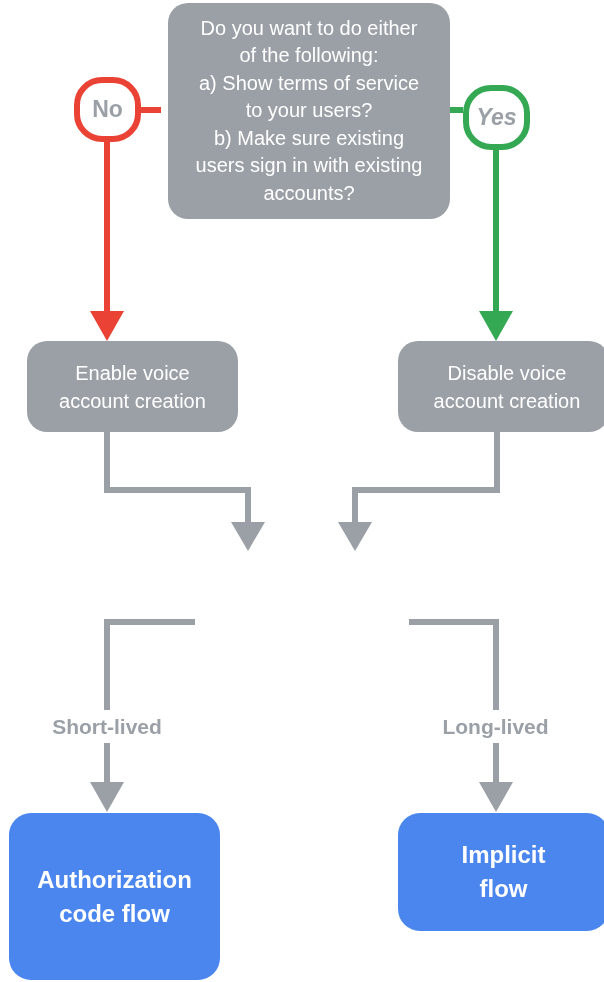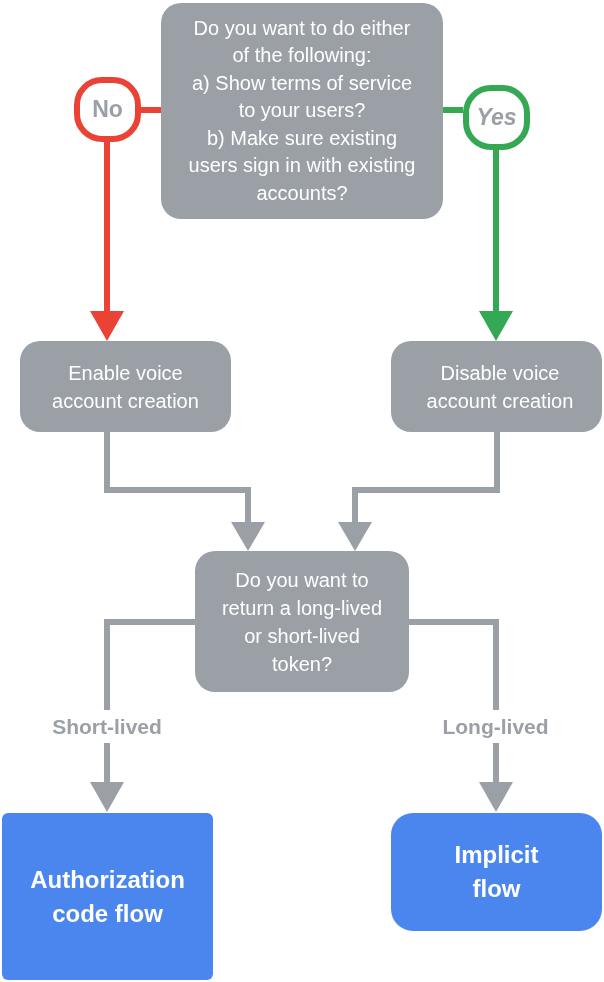--- a/index.html
+++ b/index.html
@@ -22,29 +22,30 @@
   .box {
     position: absolute;
     display: flex;
     align-items: center;
     justify-content: center;
     text-align: center;
     white-space: pre-line;
     color: #ffffff;
     border-radius: 20px;
     box-sizing: border-box;
+    margin-left: 7px;
   }
   .gray-box { background: var(--gray); }
   .blue-box { background: var(--blue); font-weight: bold; font-size: 24px; line-height: 34px; }
 
   #question-start { left: 161px; top: 3px; width: 282px; height: 216px; font-size: 20px; line-height: 27.5px; }
   #enable-node    { left: 20px;   top: 341px; width: 211px; height: 91px; font-size: 20px; line-height: 28px; }
   #disable-node   { left: 391px; top: 341px; width: 211px; height: 91px; font-size: 20px; line-height: 28px; padding-left: 7px; }
   #question-token { left: 195px; top: 551px; width: 214px; height: 141px; font-size: 20px; line-height: 28px; }
-  #auth-node      { left: 2px;   top: 813px; width: 211px; height: 167px; border-radius: 6px; }
+  #auth-node      { left: 2px;   top: 813px; width: 211px; height: 167px; border-radius: 22px; }
   #implicit-node  { left: 391px; top: 813px; width: 211px; height: 118px; border-radius: 22px; }
 
   .badge {
     position: absolute;
     width: 67px; height: 65px;
     background: #ffffff;
     box-sizing: border-box;
     border: 6px solid var(--gray);
     border-radius: 28px;
     display: flex; align-items: center; justify-content: center;
@@ -148,24 +149,20 @@
   <div class="badge" id="no-badge">No</div>
 
   <div class="badge" id="yes-badge">Yes</div>
 
   <div class="box gray-box" id="enable-node">Enable voice
 account creation</div>
 
   <div class="box gray-box" id="disable-node">Disable voice
 account creation</div>
 
-  <div class="box gray-box" id="question-token">Do you want to
-return a long-lived
-or short-lived
-token?</div>
 
   <div class="branch-label" id="short-label">Short-lived</div>
 
   <div class="branch-label" id="long-label">Long-lived</div>
 
   <div class="box blue-box" id="auth-node">Authorization
 code flow</div>
 
   <div class="box blue-box" id="implicit-node">Implicit
 flow</div>

